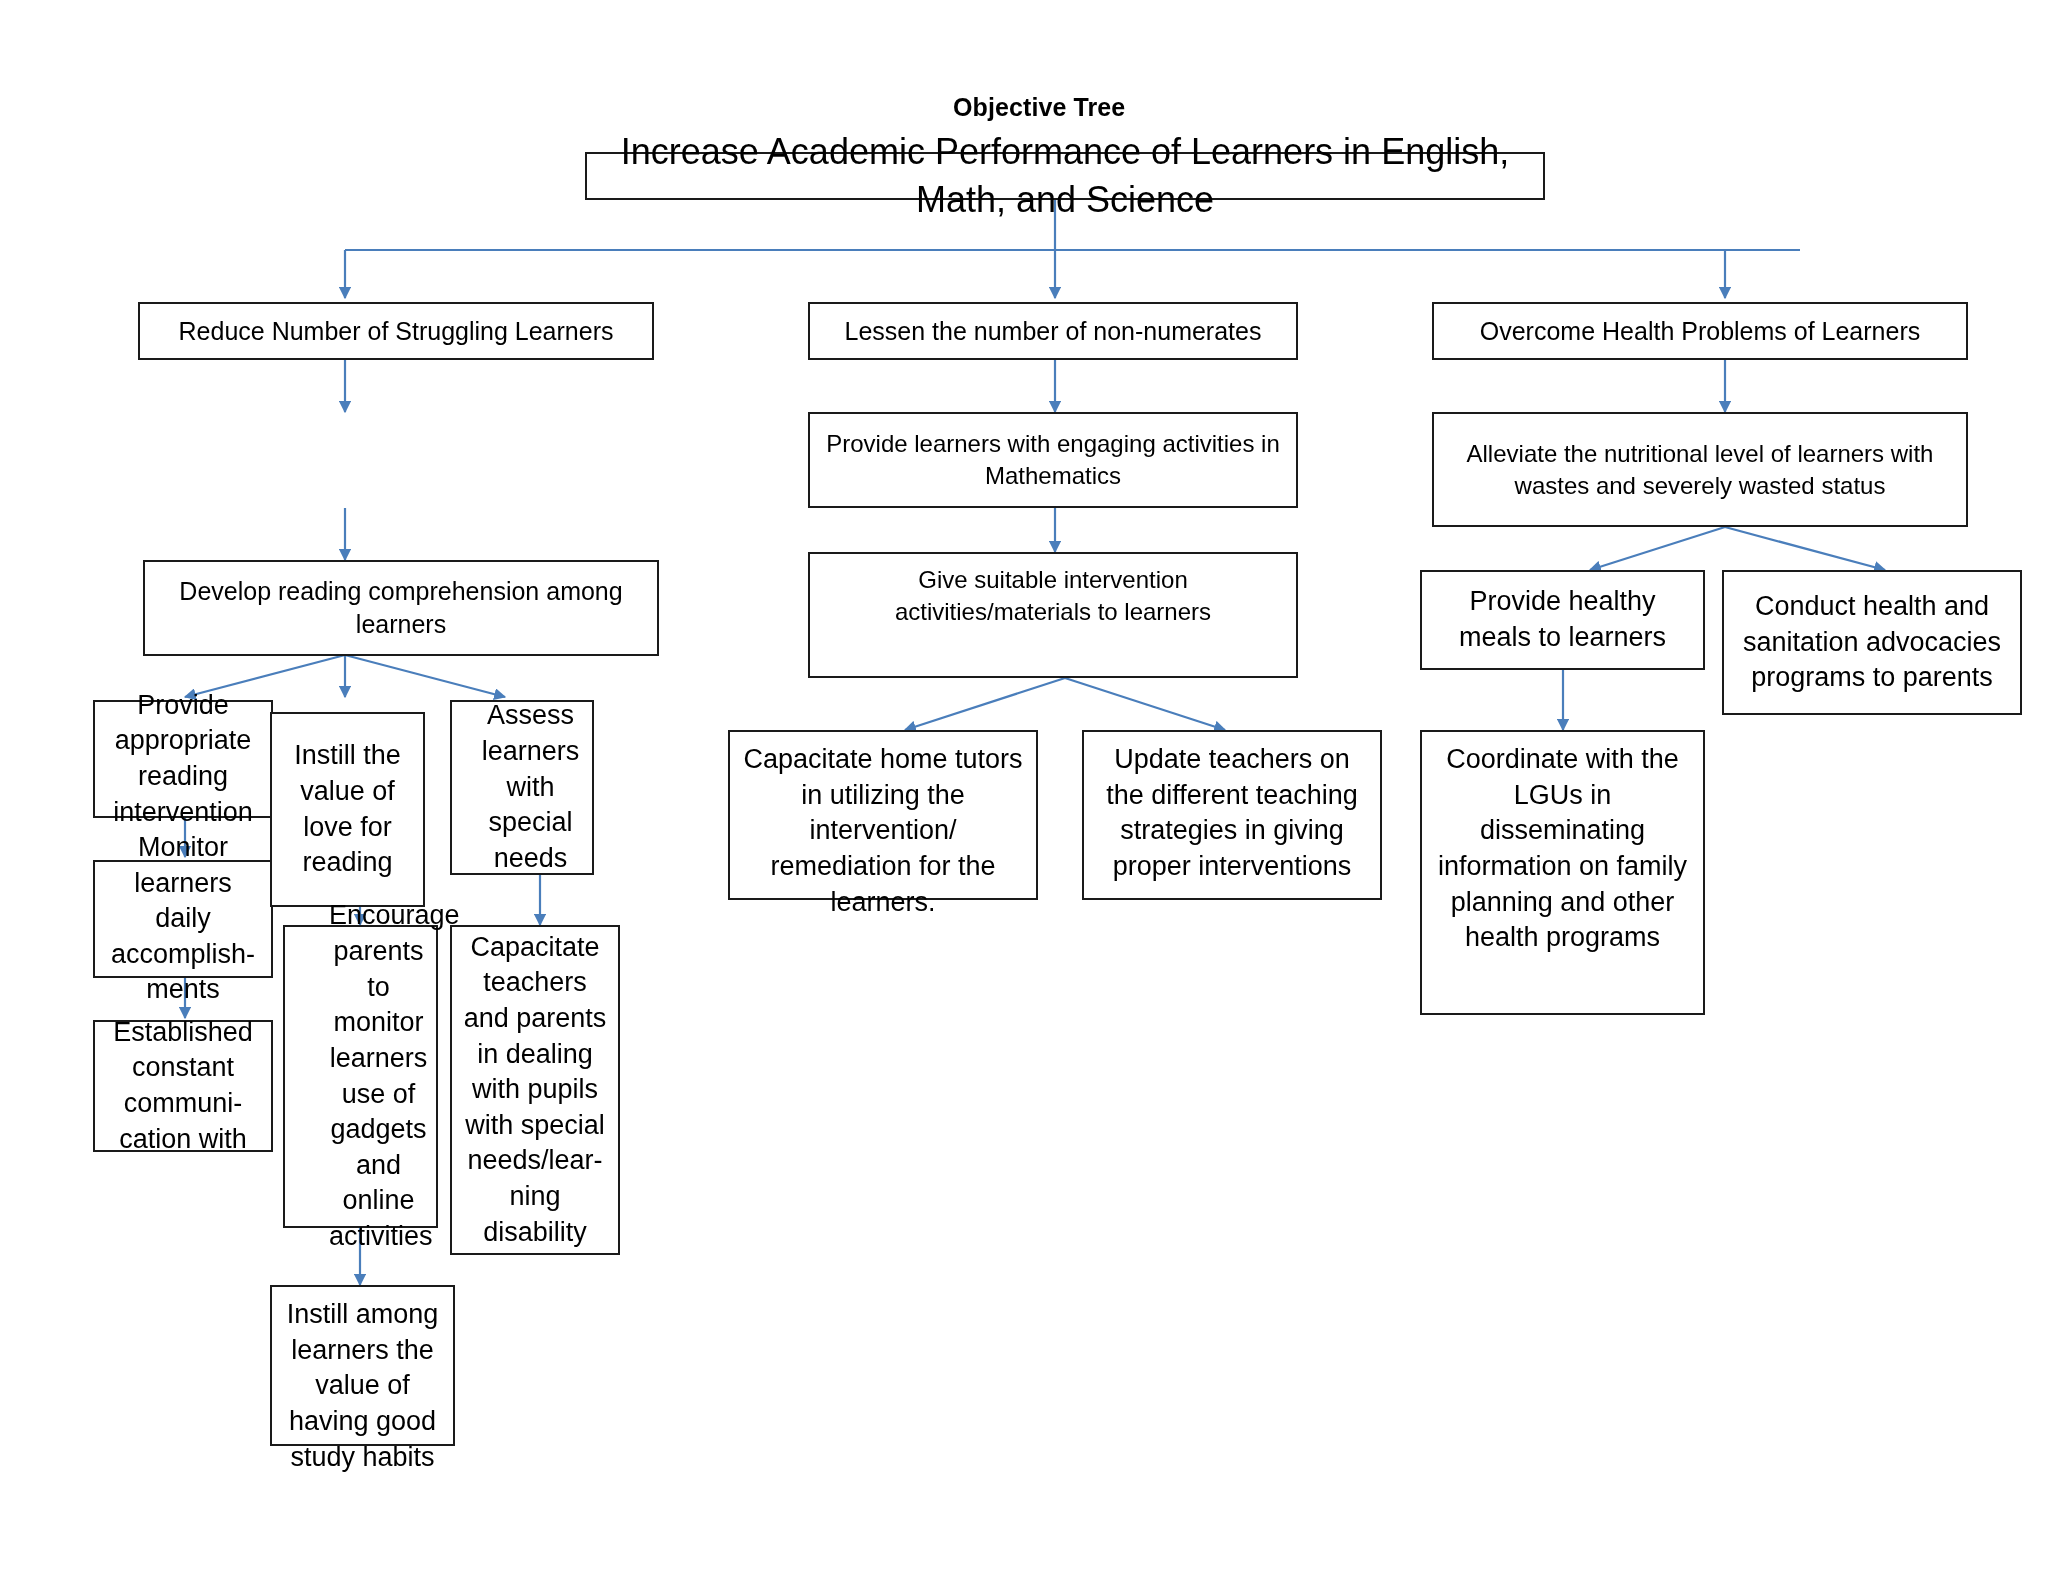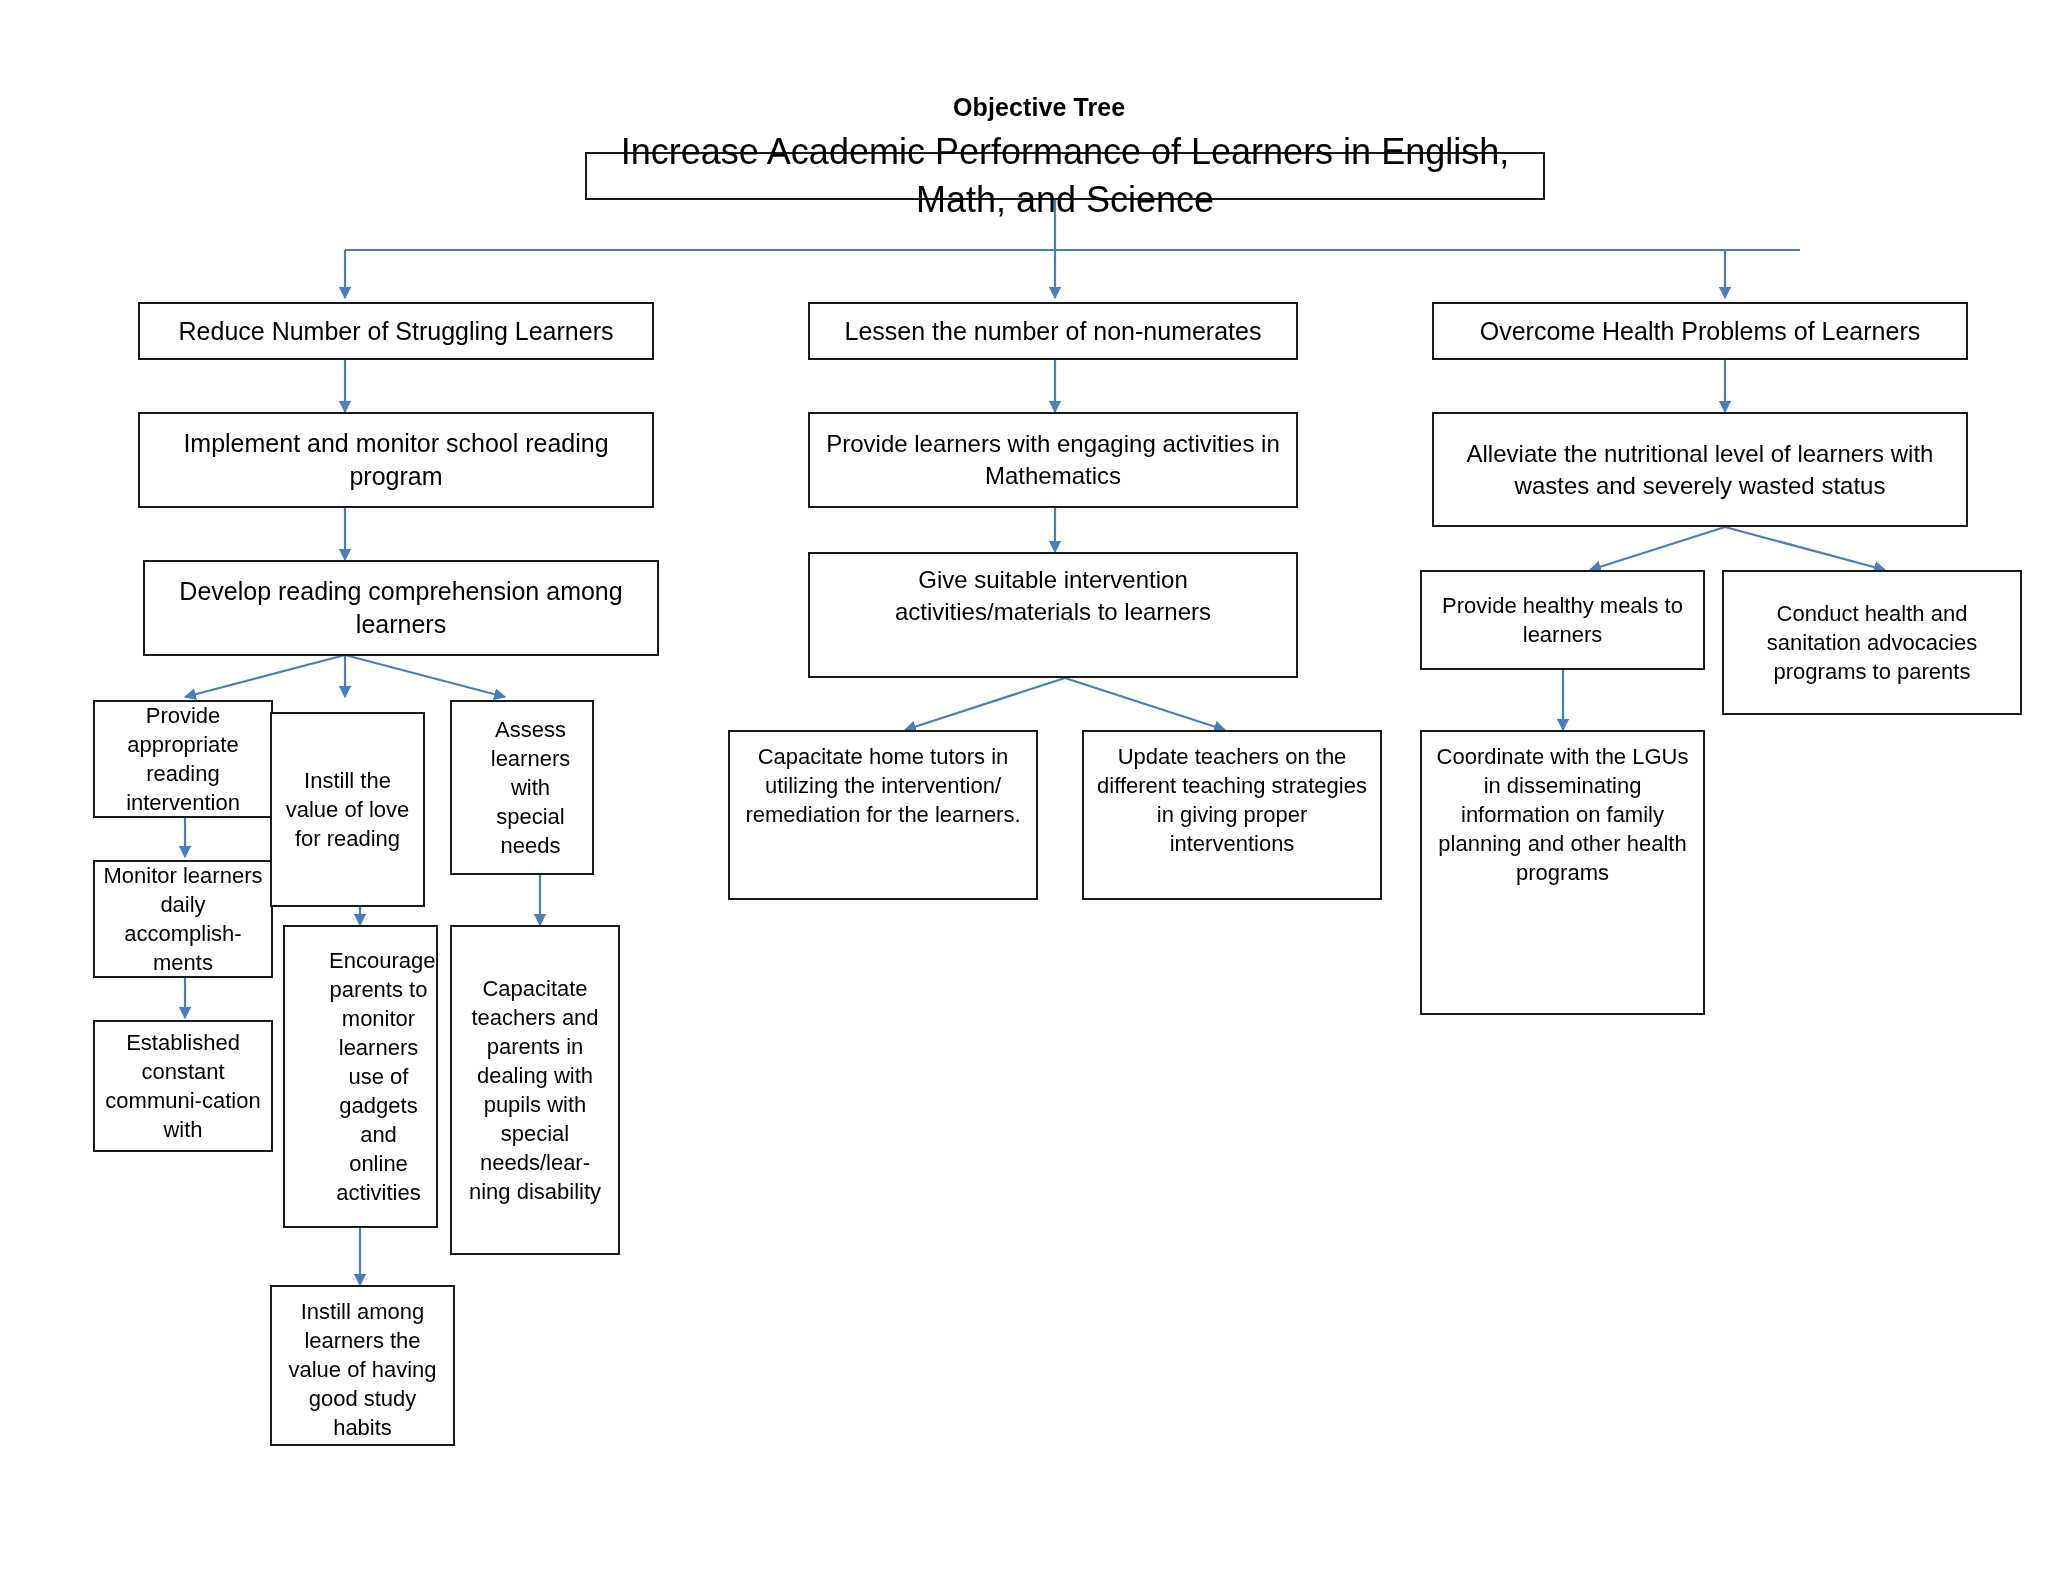--- a/index.html
+++ b/index.html
@@ -47,21 +47,21 @@
     text-align: center;
     padding: 4px 8px;
     line-height: 1.32;
     z-index: 2;
   }
   .node span { display: block; width: 100%; }
   .fs-root  { font-size: 36px; }
   .fs-l1    { font-size: 25px; }
   .fs-l2    { font-size: 25px; }
   .fs-mid   { font-size: 24px; }
-  .fs-small { font-size: 22px; justify-content: flex-end; }
+  .fs-small { font-size: 27px; justify-content: flex-end; }
   .align-top { align-items: flex-start; padding-top: 10px; }
 </style>
 </head>
 <body>
 
 <div id="diagram-root">
 
   <svg id="connector-layer" viewBox="0 0 2048 1582" width="2048" height="1582">
     <defs>
       <marker id="arrowhead" viewBox="0 0 10 10" refX="9" refY="5" markerWidth="5.5" markerHeight="5.5" orient="auto-start-reverse">
@@ -110,23 +110,20 @@
   <div class="diagram-title" style="left:953px; top:92px;">Objective Tree</div>
 
   <div class="node fs-root" style="left:585px; top:152px; width:960px; height:48px;">
     <span>Increase Academic Performance of Learners in English, Math, and Science</span>
   </div>
 
   <div class="node fs-l1" style="left:138px; top:302px; width:516px; height:58px;">
     <span>Reduce Number of Struggling Learners</span>
   </div>
 
-  <div class="node fs-l2" style="left:138px; top:412px; width:516px; height:96px;">
-    <span>Implement and monitor school reading program</span>
-  </div>
 
   <div class="node fs-small" style="left:93px; top:700px; width:180px; height:118px;">
     <span>Provide appropriate reading intervention</span>
   </div>
 
   <div class="node fs-l2" style="left:143px; top:560px; width:516px; height:96px;">
     <span>Develop reading comprehension among learners</span>
   </div>
 
   <div class="node fs-small" style="left:93px; top:860px; width:180px; height:118px;">

